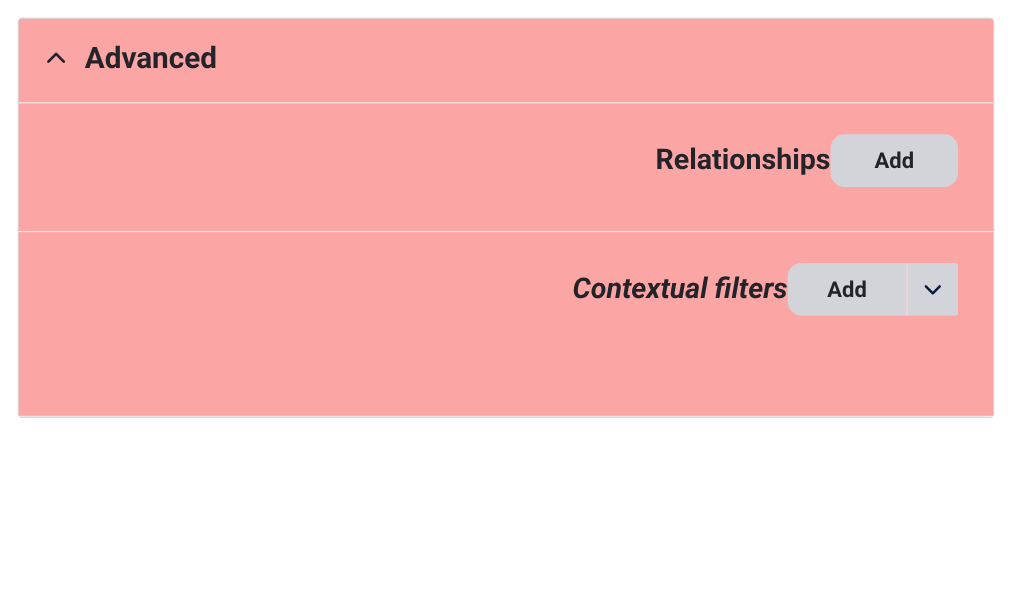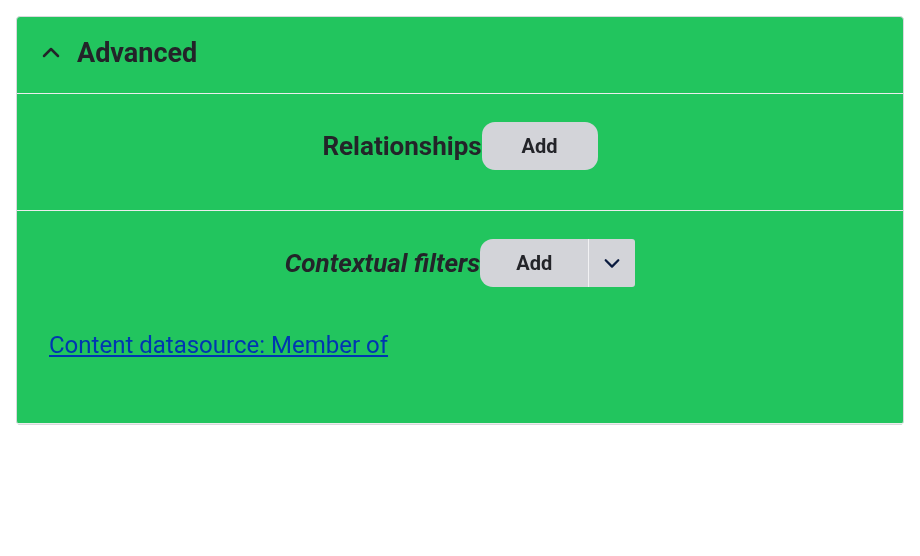--- a/index.html
+++ b/index.html
@@ -7,21 +7,21 @@
       font-family: -apple-system, BlinkMacSystemFont, "Segoe UI", Roboto, Helvetica, Arial, sans-serif;
       background: #fff;
       padding: 16px;
       width: 920px;
       height: 556px;
       color: #232429;
     }
     .panel {
       border: 1px solid #d8d9dc;
       border-radius: 4px;
-      background: #22c55e;
+      background: #fca5a5;
     }
     .panel-header {
       display: flex;
       align-items: center;
       padding: 20px 24px 24px 24px;
       gap: 16px;
       cursor: pointer;
     }
     .chevron {
       width: 20px;
@@ -39,26 +39,26 @@
     .section {
       padding: 28px 32px 40px 32px;
       border-top: 1px solid #eceded;
     }
     .section:first-of-type {
       border-top: none;
       padding-top: 18px;
     }
     .section:last-of-type {
       border-bottom: 1px solid #eceded;
-      padding-bottom: 64px;
+      padding-bottom: 47px;
     }
     .section-header {
       display: flex;
       align-items: center;
-      justify-content: center;
+      justify-content: flex-end;
     }
     .section-title {
       font-size: 26px;
       font-weight: 700;
       color: #232429;
     }
     .section-title.italic {
       font-style: italic;
     }
     .btn-group {
@@ -137,16 +137,15 @@
         <button class="btn-dropdown">
           <span>
             <svg width="18" height="18" viewBox="0 0 20 20">
                 <path d="M3 7 L10 14 L17 7" stroke="#0a1b3f" stroke-width="2.5" fill="none" stroke-linecap="round" stroke-linejoin="round"></path>
               </svg>
           </span>
         </button>
       </div>
     </div>
     <div class="link-list">
-      <a class="link">Content datasource: Member of</a>
     </div>
   </div>
 </div>
 
 </body></html>

